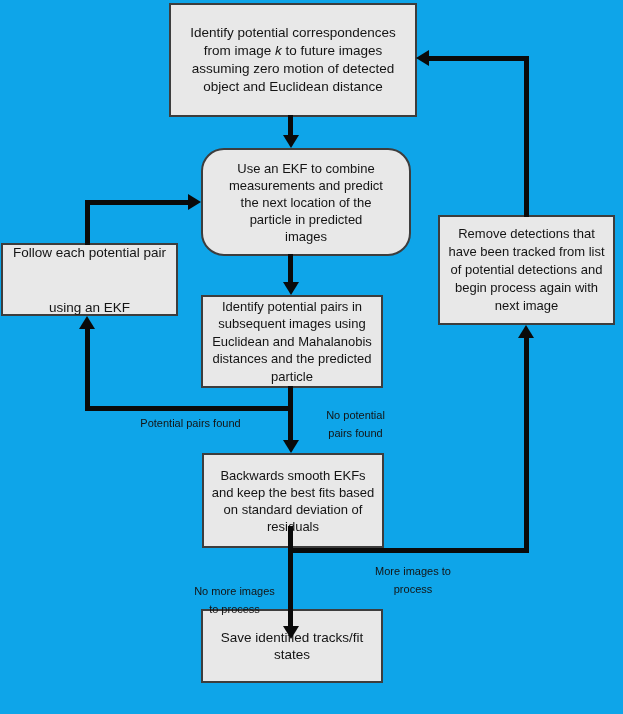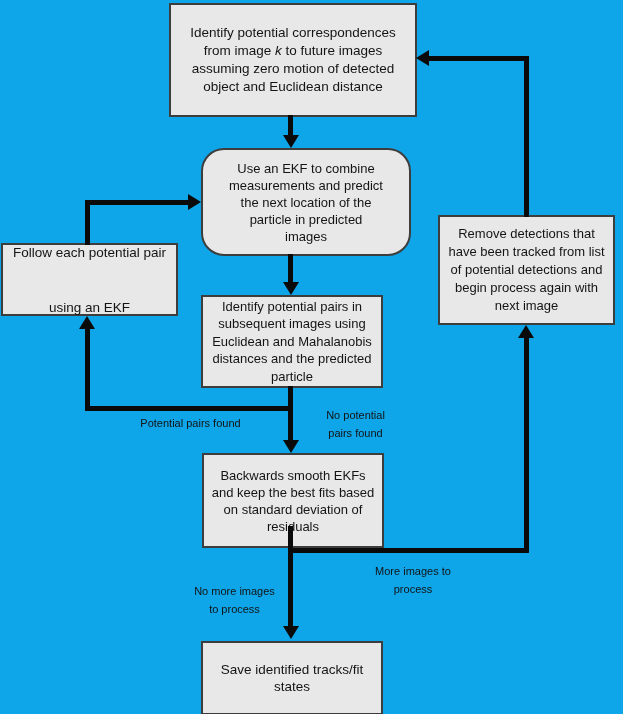--- a/index.html
+++ b/index.html
@@ -34,21 +34,21 @@
     line-height: 17px;
     padding: 2px 4px;
   }
   .fbox .ln { white-space: nowrap; }
   .box-identify { left: 169px; top: 3px;   width: 248px; height: 114px; font-size: 13.5px; line-height: 18px; }
   .box-ekf      { left: 201px; top: 148px; width: 210px; height: 108px; border-radius: 23px; }
   .box-follow   { left: 1px;   top: 243px; width: 177px; height: 73px;  font-size: 13.5px; gap: 38px; }
   .box-pairs    { left: 201px; top: 295px; width: 182px; height: 93px;  line-height: 17.5px; }
   .box-remove   { left: 438px; top: 215px; width: 177px; height: 110px; line-height: 18px; }
   .box-smooth   { left: 202px; top: 453px; width: 182px; height: 95px;  }
-  .box-save     { left: 201px; top: 641px; width: 182px; height: 74px;  font-size: 13.5px; text-align: center; }
+  .box-save     { left: 201px; top: 609px; width: 182px; height: 74px;  font-size: 13.5px; text-align: center; }
   .em-k { font-style: italic; }
 
   .line {
     position: absolute;
     background: var(--arrow);
   }
   .arr {
     position: absolute;
     width: 0; height: 0;
   }

